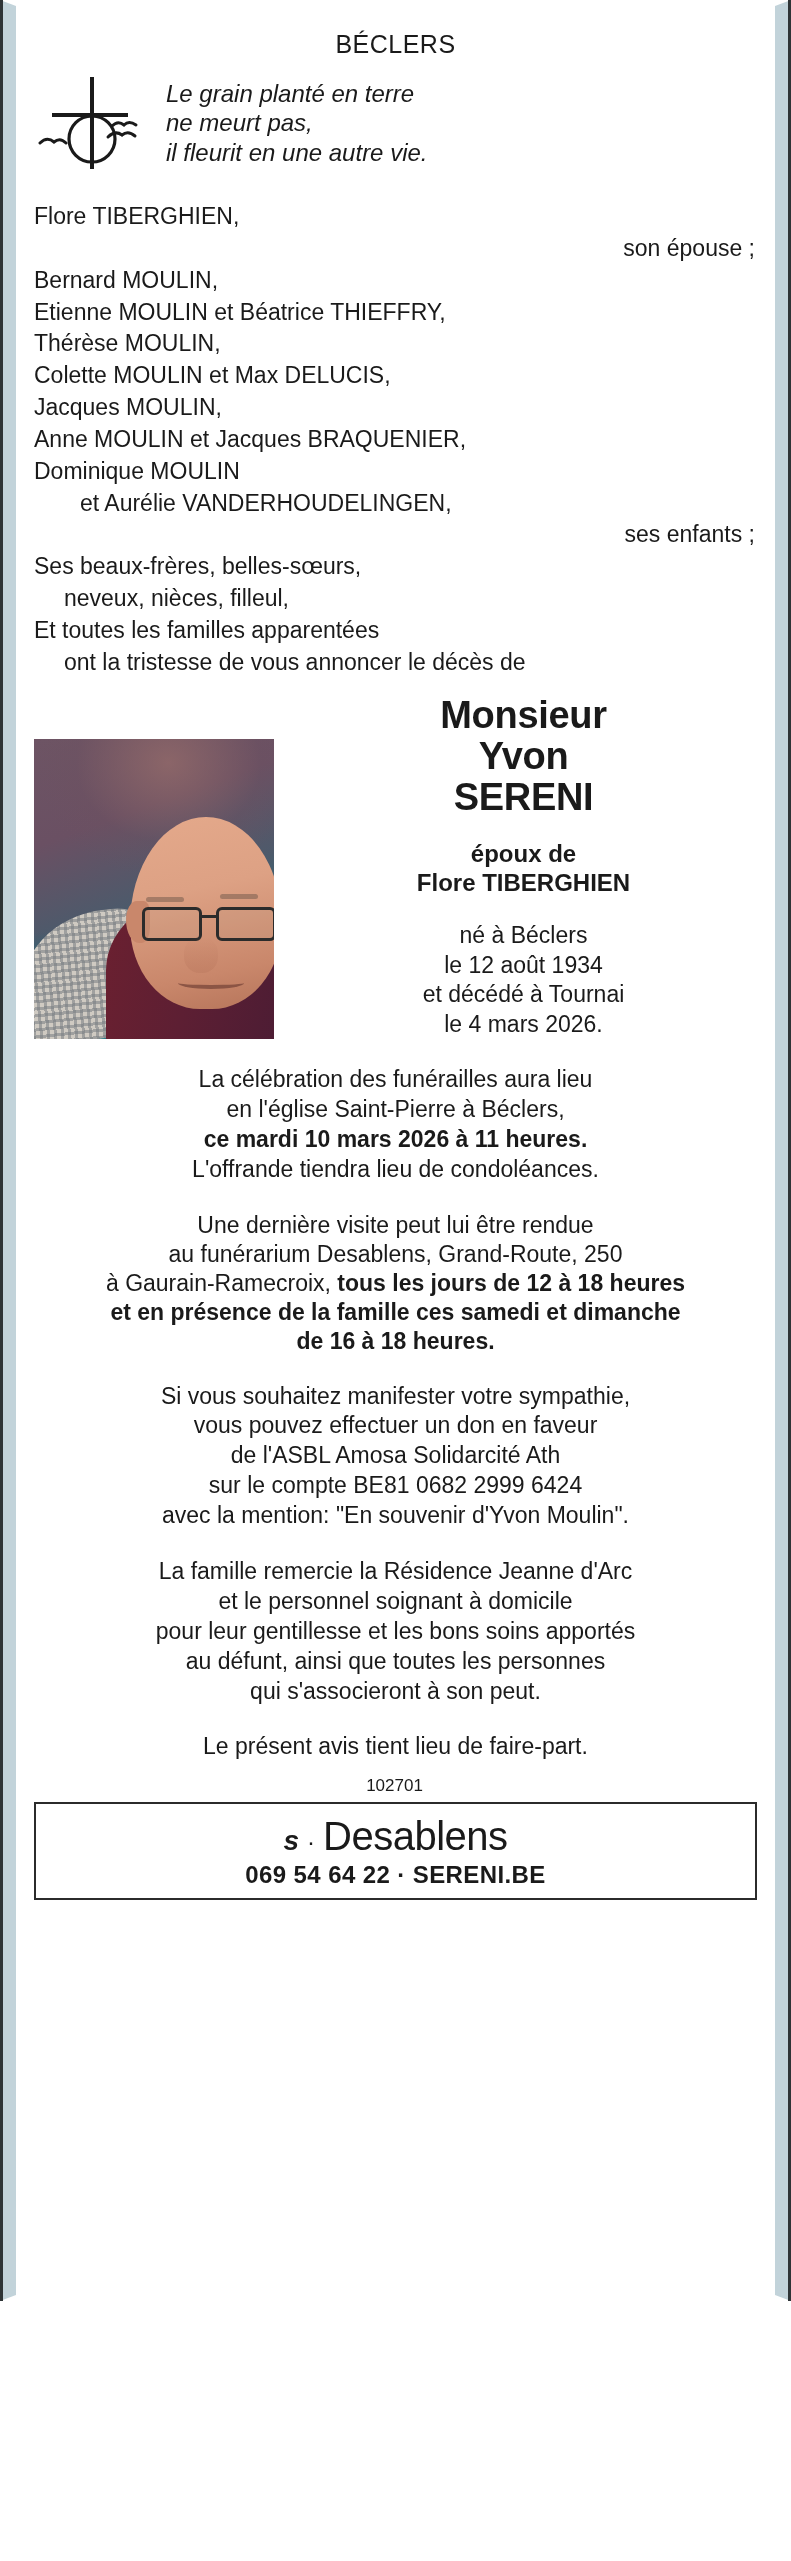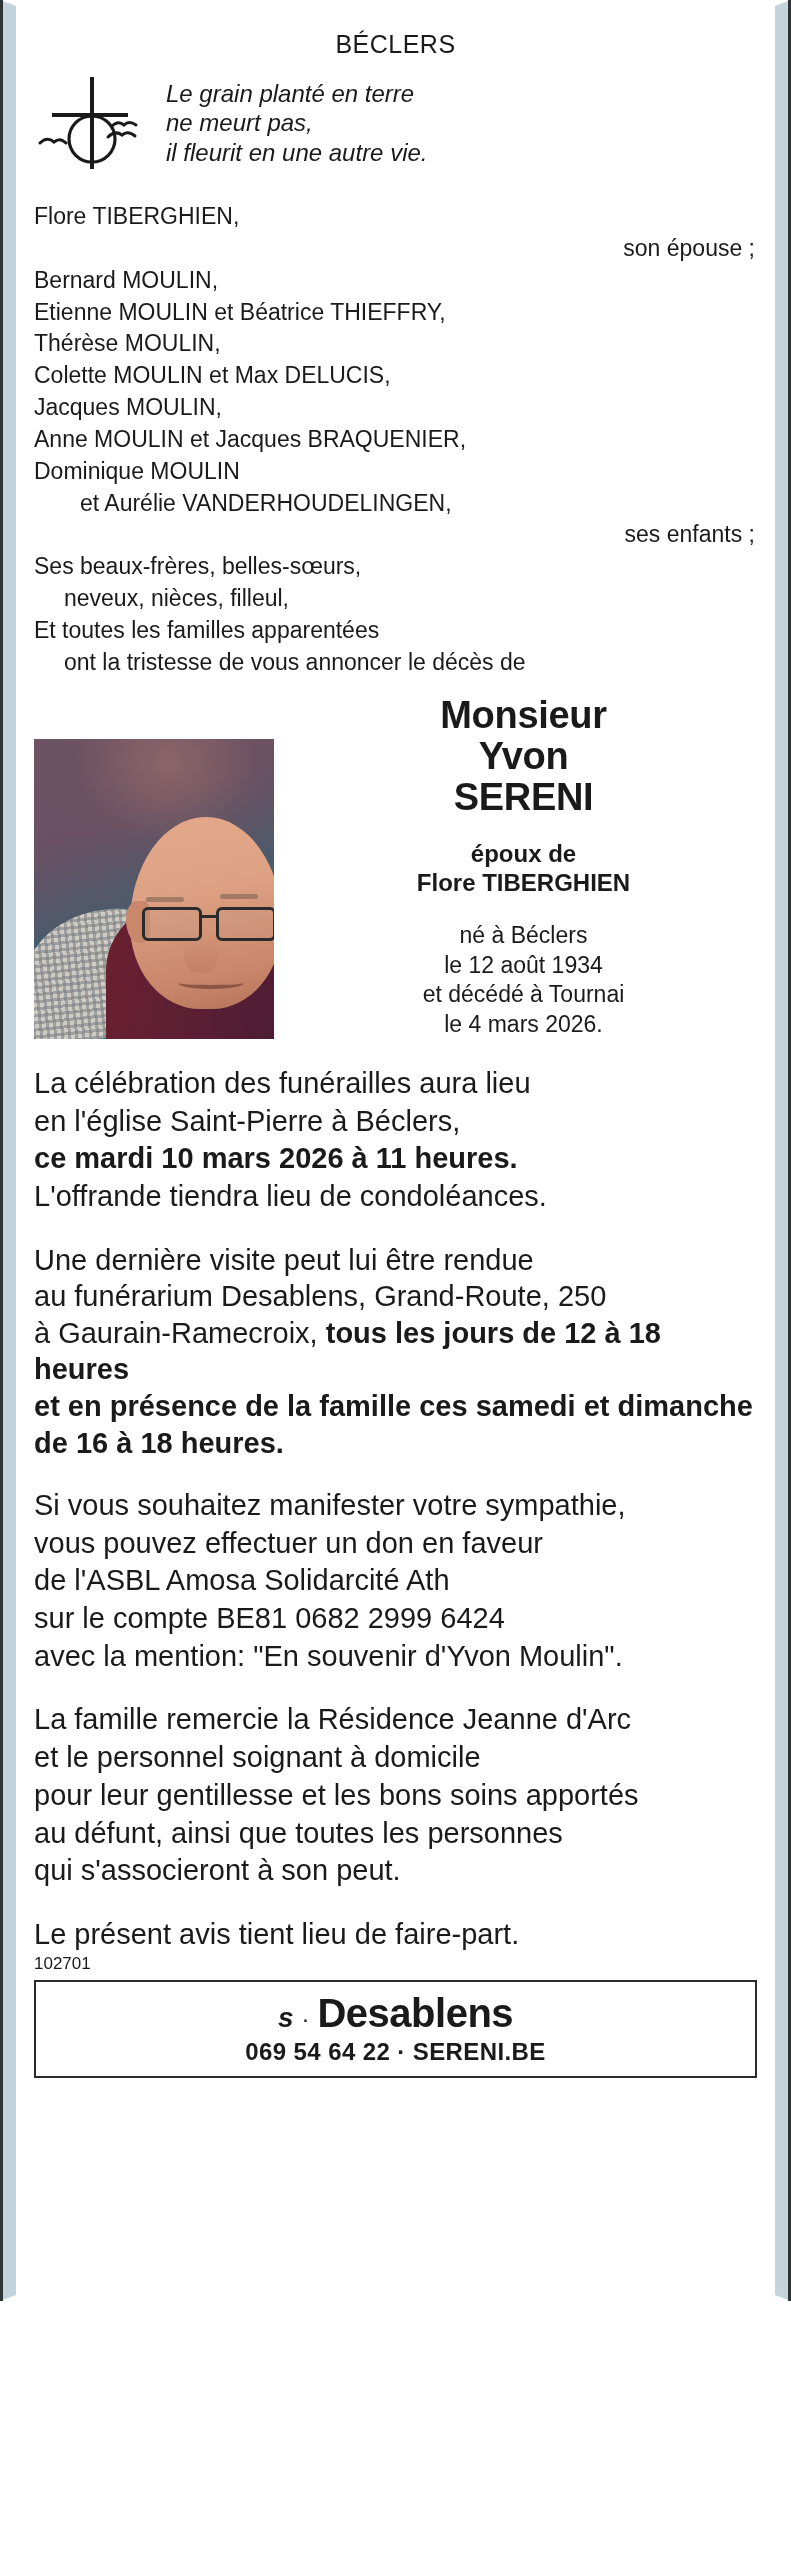--- a/index.html
+++ b/index.html
@@ -205,32 +205,33 @@
     line-height: 1.2;
   }
   .dates {
     margin-top: 24px;
     font-size: 23px;
     line-height: 1.28;
   }
 
   
   .para {
-    text-align: left;
-    font-size: 29px;
+    text-align: center;
+    font-size: 23px;
     line-height: 1.3;
     margin-top: 26px;
   }
   .para.tight { line-height: 1.26; }
   .para b { font-weight: bold; }
   .closing { margin-top: 26px; }
 
   .refnum {
-    text-align: left;
+    text-align: center;
     font-size: 17px;
+    margin-top: 14px;
     padding-right: 2px;
   }
 
   
   .logo-box {
     margin-top: 6px;
     border: 2px solid #2b2b2b;
     height: 98px;
     display: flex;
     flex-direction: column;
@@ -244,21 +245,21 @@
     gap: 8px;
   }
   .logo-s {
     font-size: 28px;
     font-weight: bold;
     font-style: italic;
   }
   .logo-dot { font-size: 24px; line-height: 1; }
   .logo-name {
     font-size: 40px;
-    font-weight: bold;
+    font-weight: normal;
     letter-spacing: -0.5px;
   }
   .logo-contact {
     margin-top: 2px;
     font-size: 24px;
     font-weight: bold;
     letter-spacing: 0.4px;
   }
 </style>
 </head>

